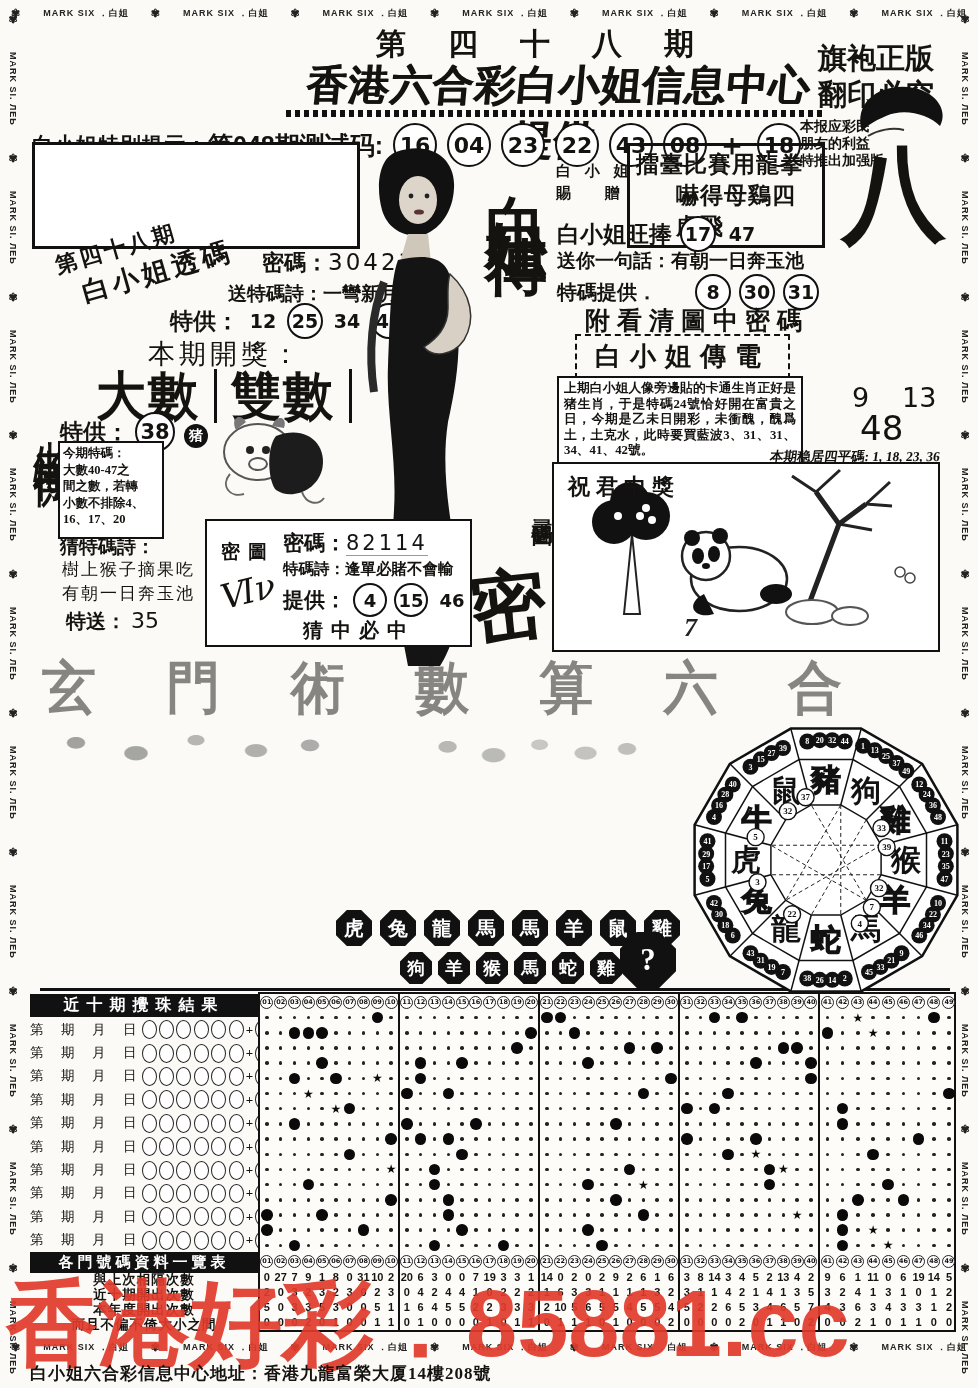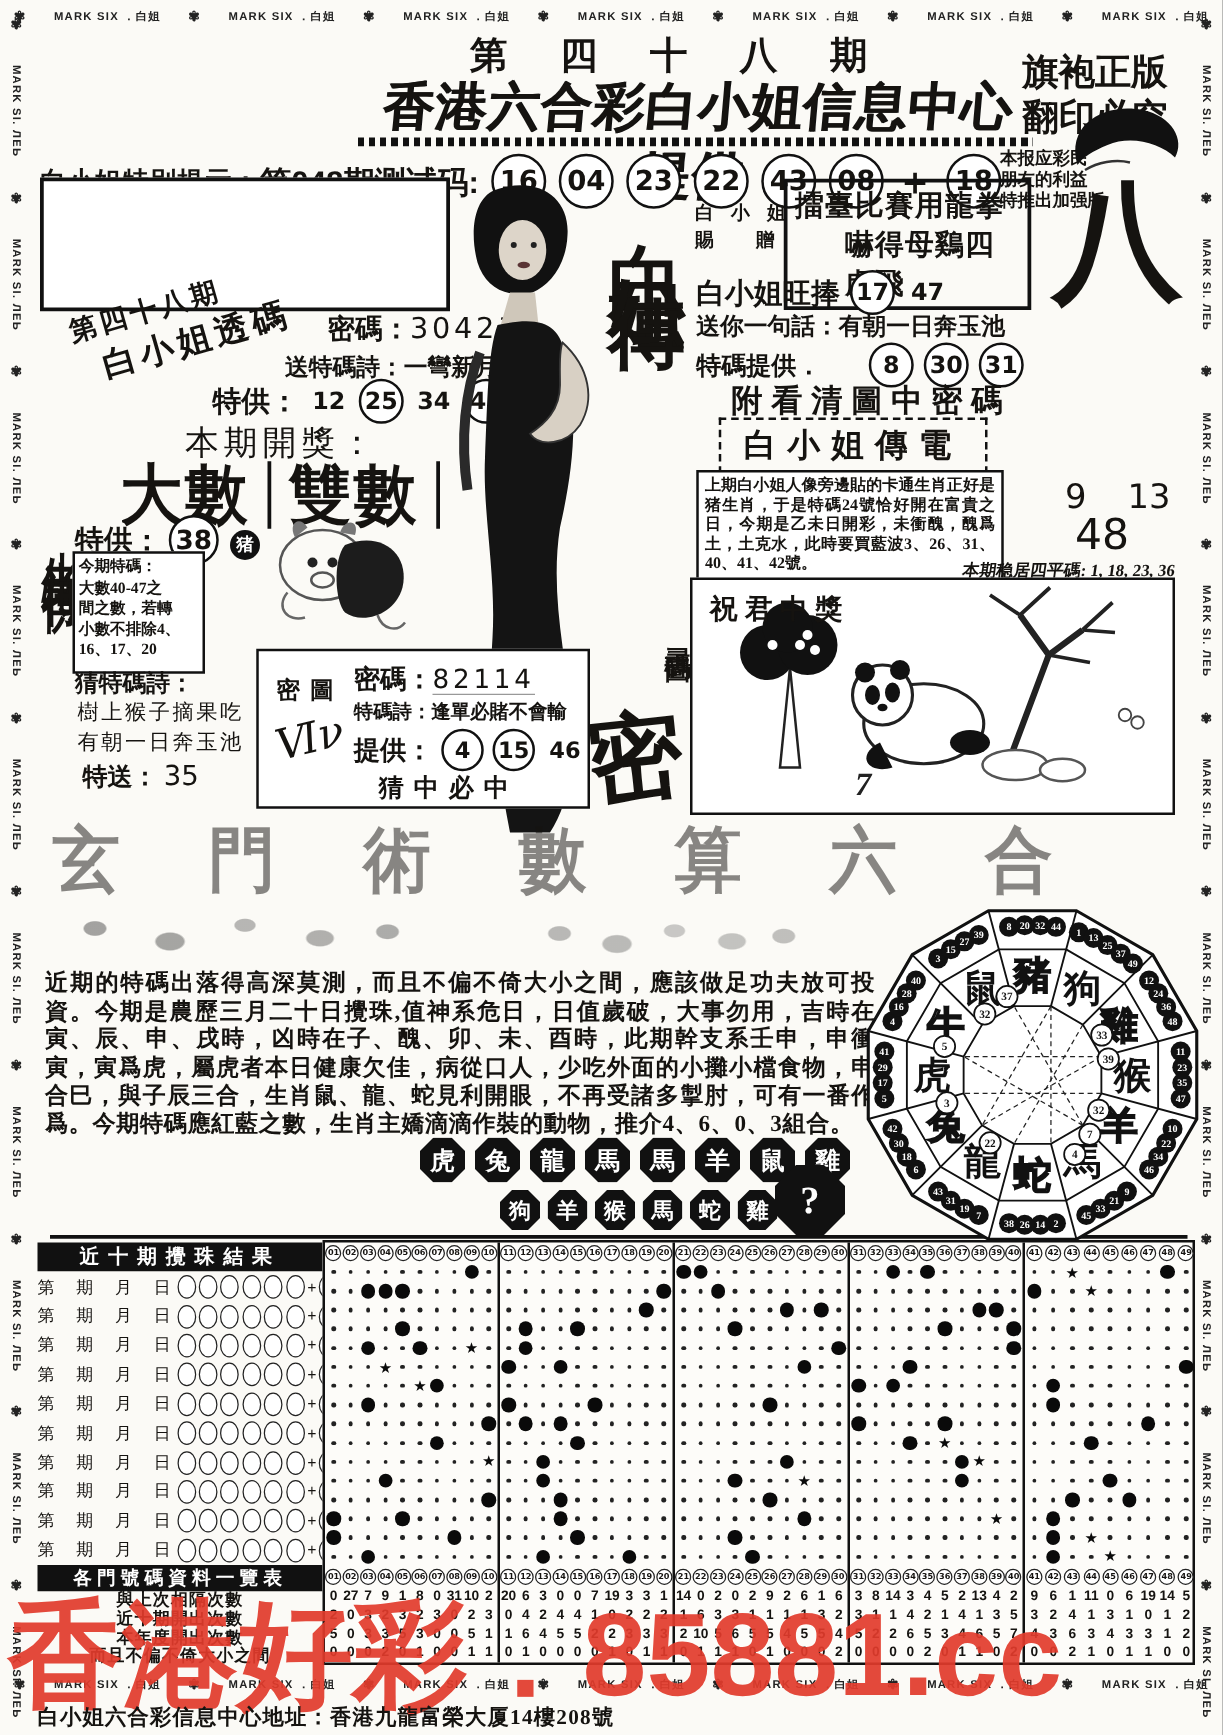--- a/index.html
+++ b/index.html
@@ -336,21 +336,21 @@
     <span id="tema-nums" style="display:inline-flex;gap:8px;align-items:center;margin-left:30px;">
         <span class="cnum" style="height: 32px; width: 32px; font-size: 19px;">8</span>
         <span class="cnum" style="height: 32px; width: 32px; font-size: 19px;">30</span>
         <span class="cnum" style="height: 32px; width: 32px; font-size: 19px;">31</span>
       </span>
   </div>
   <div class="abs line" style="left:585px;top:304px;font-size:25px;font-weight:bold;letter-spacing:7px;">附看清圖中密碼</div>
   <div class="abs dash-box" style="left:575px;top:334px;padding:3px 18px;">
     <span style="font-size:26px;font-weight:900;letter-spacing:9px;">白小姐傳電</span>
   </div>
-  <div class="abs analysis-box">上期白小姐人像旁邊貼的卡通生肖正好是猪生肖，于是特碼24號恰好開在富貴之日，今期是乙未日開彩，未衝醜，醜爲土，土克水，此時要買藍波3、26、31、40、41、42號。</div>
+  <div class="abs analysis-box">上期白小姐人像旁邊貼的卡通生肖正好是猪生肖，于是特碼24號恰好開在富貴之日，今期是乙未日開彩，未衝醜，醜爲土，土克水，此時要買藍波3、31、31、34、41、42號。</div>
   <div class="abs line" style="left:770px;top:448px;font-size:13.5px;font-weight:bold;transform:skewX(-8deg);">本期稳居四平碼: 1, 18, 23, 36</div>
 
   <div class="abs wish-box">
     <div class="wish-title">祝君中獎</div>
     <svg width="380" height="182" viewBox="0 0 380 182">
       <path d="M70,150 L78,70 L86,150 Z" fill="#fff" stroke="#222" stroke-width="2"></path>
       <circle cx="60" cy="58" r="22" fill="#111"></circle>
         <circle cx="92" cy="52" r="24" fill="#111"></circle>
         <circle cx="76" cy="38" r="20" fill="#111"></circle>
       <circle cx="64" cy="52" r="4" fill="#fff"></circle>
@@ -381,21 +381,20 @@
       <span>門</span>
       <span>術</span>
       <span>數</span>
       <span>算</span>
       <span>六</span>
       <span>合</span>
     </div>
   <div class="abs smudge" style="left:40px;top:722px;width:300px;height:52px;opacity:.8"></div>
   <div class="abs smudge" style="left:420px;top:730px;width:230px;height:42px;opacity:.6"></div>
 
-  <div class="abs paragraph">近期的特碼出落得高深莫測，而且不偏不倚大小之間，應該做足功夫放可投資。今期是農歷三月二十日攪珠,值神系危日，日值歲破，大事勿用，吉時在寅、辰、申、戌時，凶時在子、醜、卯、未、酉時，此期幹支系壬申，申衝寅，寅爲虎，屬虎者本日健康欠佳，病從口人，少吃外面的小攤小檔食物，申合巳，與子辰三合，生肖鼠、龍、蛇見利開眼，不再受諸多掣肘，可有一番作爲。今期特碼應紅藍之數，生肖主嬌滴滴作裝的動物，推介4、6、0、3組合。</div>
 
   <div class="abs legend-label">
   </div>
   <div id="badges">
       <div class="badge" style="left: 336px; top: 910px; width: 36px; height: 36px; font-size: 19.8px;">虎</div>
       <div class="badge" style="left: 380px; top: 910px; width: 36px; height: 36px; font-size: 19.8px;">兔</div>
       <div class="badge" style="left: 424px; top: 910px; width: 36px; height: 36px; font-size: 19.8px;">龍</div>
       <div class="badge" style="left: 468px; top: 910px; width: 36px; height: 36px; font-size: 19.8px;">馬</div>
       <div class="badge" style="left: 512px; top: 910px; width: 36px; height: 36px; font-size: 19.8px;">馬</div>
       <div class="badge" style="left: 556px; top: 910px; width: 36px; height: 36px; font-size: 19.8px;">羊</div>

